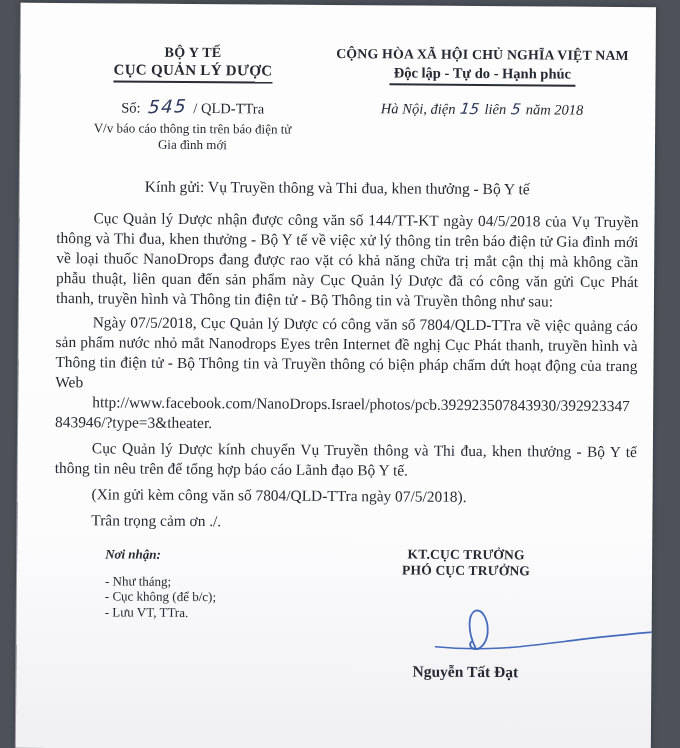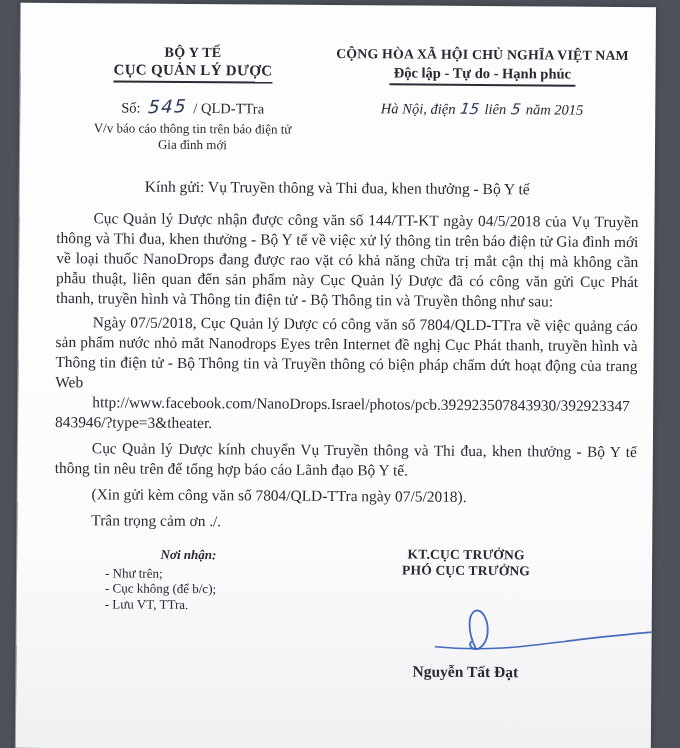--- a/index.html
+++ b/index.html
@@ -88,21 +88,21 @@
     margin: 0 0 4px 0;
     word-break: break-all;
     text-align: left;
     text-indent: 0;
   }
   p.spaced { margin-top: 6px; }
   .footer-left {
     position: absolute; top: 543px; left: 88px;
     font-size: 13px; line-height: 15.5px;
   }
-  .recipients-label { font-weight: bold; font-style: italic; margin-bottom: 3px; text-align: right; }
+  .recipients-label { font-weight: bold; font-style: italic; margin-bottom: 11px; }
   .sign-block {
     position: absolute; top: 541px; left: 349px; width: 200px;
     text-align: center;
     font-weight: bold; font-size: 13.5px; line-height: 16px;
     letter-spacing: 0.2px;
   }
   .signature-svg { position: absolute; top: 596px; left: 415px; }
   .signer-name {
     position: absolute; top: 657px; left: 349px; width: 200px;
     text-align: center;
@@ -125,39 +125,39 @@
       </div>
       <div class="subject">V/v báo cáo thông tin trên báo điện tử</div>
       <div class="subject2">Gia đình mới</div>
     </div>
     <div class="hdr-right">
       <div class="national-title">CỘNG HÒA XÃ HỘI CHỦ NGHĨA VIỆT NAM</div>
       <div>
         <span class="motto">Độc lập - Tự do - Hạnh phúc</span>
       </div>
       <div class="date-line">
-        <span>Hà Nội, điện</span><span class="hw-date">15</span><span>liên</span><span class="hw-date">5</span><span>năm 2015</span>
+        <span>Hà Nội, điện</span><span class="hw-date">15</span><span>liên</span><span class="hw-date">5</span><span>năm 2018</span>
       </div>
     </div>
   </div>
 
   <div class="recipient">Kính gửi: Vụ Truyền thông và Thi đua, khen thưởng - Bộ Y tế</div>
 
   <div class="body-text">
     <p>Cục Quản lý Dược nhận được công văn số 144/TT-KT ngày 04/5/2018 của Vụ Truyền thông và Thi đua, khen thưởng - Bộ Y tế về việc xử lý thông tin trên báo điện tử Gia đình mới về loại thuốc NanoDrops đang được rao vặt có khả năng chữa trị mắt cận thị mà không cần phẫu thuật, liên quan đến sản phẩm này Cục Quản lý Dược đã có công văn gửi Cục Phát thanh, truyền hình và Thông tin điện tử - Bộ Thông tin và Truyền thông như sau:</p>
     <p class="justify-last">Ngày 07/5/2018, Cục Quản lý Dược có công văn số 7804/QLD-TTra về việc quảng cáo sản phẩm nước nhỏ mắt Nanodrops Eyes trên Internet đề nghị Cục Phát thanh, truyền hình và Thông tin điện tử - Bộ Thông tin và Truyền thông có biện pháp chấm dứt hoạt động của trang Web</p>
     <p class="url-block">http://www.facebook.com/NanoDrops.Israel/photos/pcb.392923507843930/392923347843946/?type=3&amp;theater.</p>
     <p class="spaced">Cục Quản lý Dược kính chuyển Vụ Truyền thông và Thi đua, khen thưởng - Bộ Y tế thông tin nêu trên để tổng hợp báo cáo Lãnh đạo Bộ Y tế.</p>
     <p class="spaced">(Xin gửi kèm công văn số 7804/QLD-TTra ngày 07/5/2018).</p>
     <p class="spaced">Trân trọng cảm ơn ./.</p>
   </div>
 
   <div class="footer-left">
     <div class="recipients-label">Nơi nhận:</div>
-    <div>- Như trên;</div>
+    <div>- Như tháng;</div>
     <div>- Cục không (để b/c);</div>
     <div>- Lưu VT, TTra.</div>
   </div>
 
   <div class="sign-block">
     <div>KT.CỤC TRƯỞNG</div>
     <div>PHÓ CỤC TRƯỞNG</div>
   </div>
 
   <svg class="signature-svg" width="232" height="54" viewBox="0 0 232 54">

